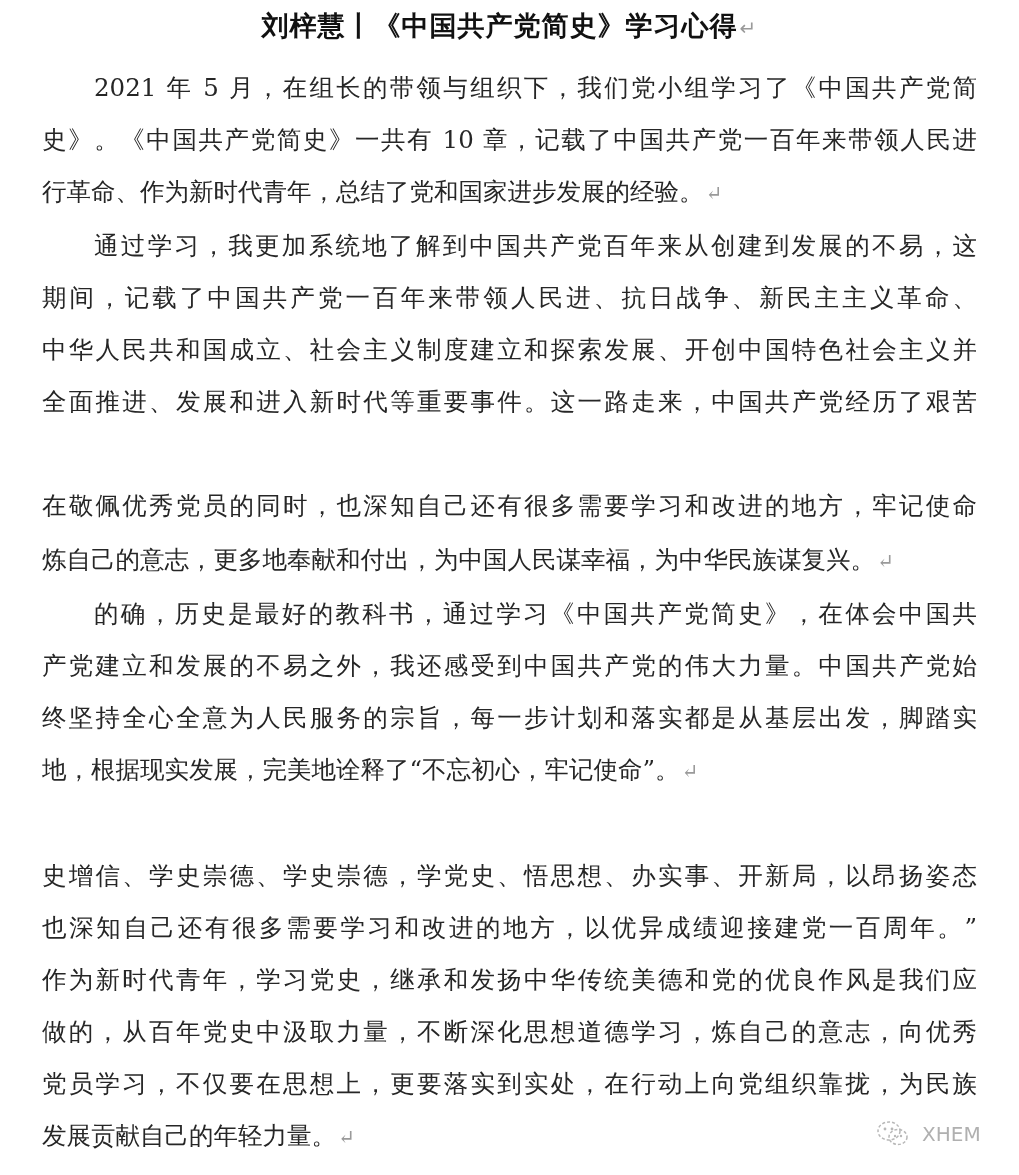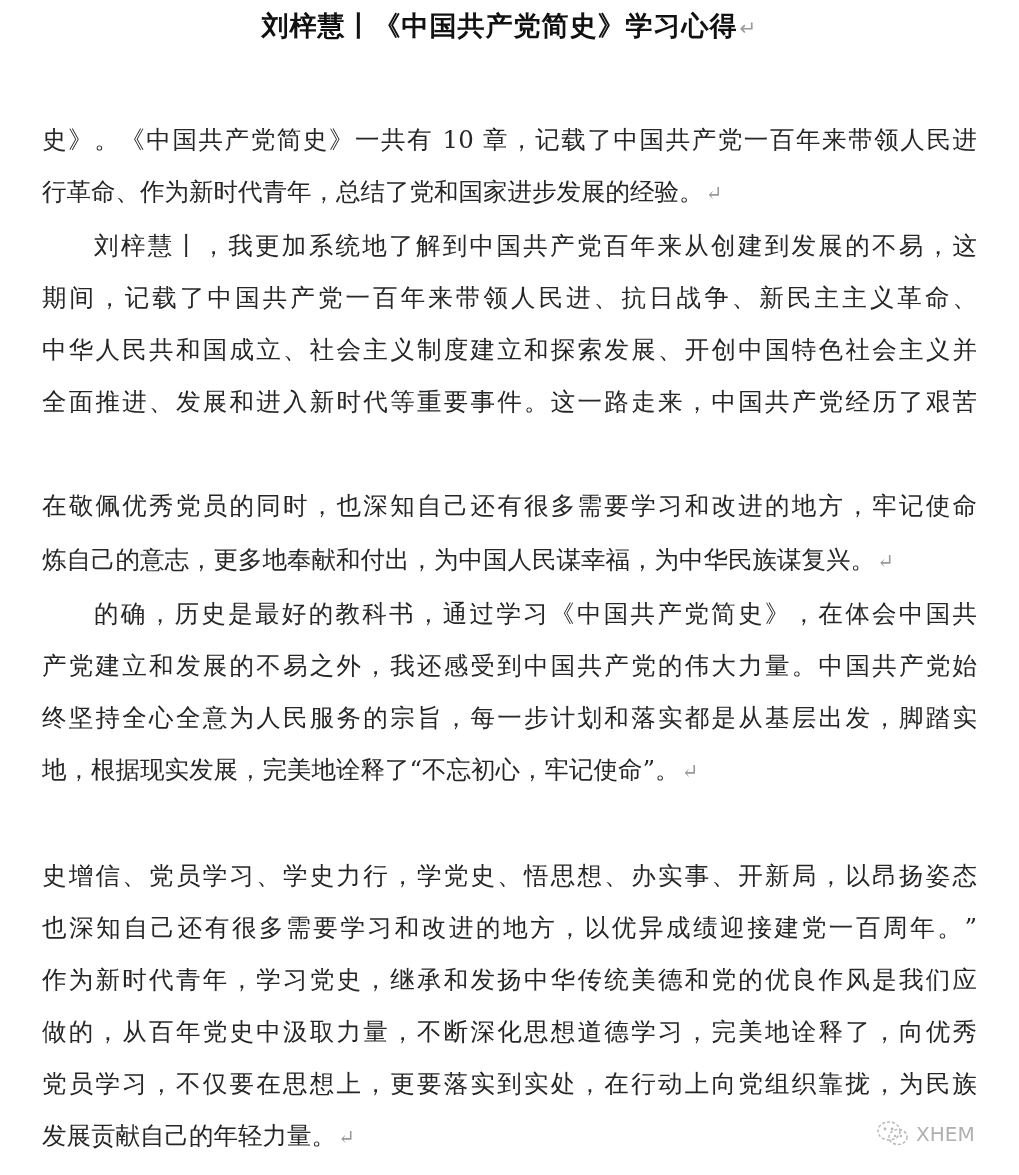--- a/index.html
+++ b/index.html
@@ -61,54 +61,55 @@
     .line.last {
       text-align-last: left;
     }
     .watermark {
       position: absolute;
       left: 876px;
       top: 1118px;
       height: 32px;
       display: flex;
       align-items: center;
-      gap: 6px;
+      gap: 12px;
       color: #b0b0b0;
       font-family: "DejaVu Sans", "Liberation Sans", sans-serif;
       font-size: 20px;
     }
     .watermark svg {
       display: block;
     }
   </style>
 </head>
 <body>
 
 <div class="page">
   <div class="title"><span>刘梓慧丨《中国共产党简史》学习心得</span><span class="para-mark">↵</span></div>
 
+  <div class="line first" style="top:68px">2021 年 5 月，在组长的带领与组织下，我们党小组学习了《中国共产党简</div>
   <div class="line" style="top:120px">史》。《中国共产党简史》一共有 10 章，记载了中国共产党一百年来带领人民进</div>
   <div class="line last" style="top:172px"><span>行革命、作为新时代青年，总结了党和国家进步发展的经验。</span><span class="para-mark">↵</span></div>
 
-  <div class="line first" style="top:226px">刘梓慧丨，我更加系统地了解到中国共产党百年来从创建到发展的不易，这</div>
+  <div class="line first" style="top:226px">通过学习，我更加系统地了解到中国共产党百年来从创建到发展的不易，这</div>
   <div class="line" style="top:278px">期间，记载了中国共产党一百年来带领人民进、抗日战争、新民主主义革命、</div>
   <div class="line" style="top:330px">中华人民共和国成立、社会主义制度建立和探索发展、开创中国特色社会主义并</div>
   <div class="line" style="top:382px">全面推进、发展和进入新时代等重要事件。这一路走来，中国共产党经历了艰苦</div>
   <div class="line" style="top:486px">在敬佩优秀党员的同时，也深知自己还有很多需要学习和改进的地方，牢记使命</div>
   <div class="line last" style="top:540px"><span>炼自己的意志，更多地奉献和付出，为中国人民谋幸福，为中华民族谋复兴。</span><span class="para-mark">↵</span></div>
 
   <div class="line first" style="top:594px">的确，历史是最好的教科书，通过学习《中国共产党简史》，在体会中国共</div>
   <div class="line" style="top:646px">产党建立和发展的不易之外，我还感受到中国共产党的伟大力量。中国共产党始</div>
   <div class="line" style="top:698px">终坚持全心全意为人民服务的宗旨，每一步计划和落实都是从基层出发，脚踏实</div>
   <div class="line last" style="top:750px"><span>地，根据现实发展，完美地诠释了“不忘初心，牢记使命”。</span><span class="para-mark">↵</span></div>
 
-  <div class="line" style="top:856px">史增信、党员学习、学史力行，学党史、悟思想、办实事、开新局，以昂扬姿态</div>
+  <div class="line" style="top:856px">史增信、学史崇德、学史崇德，学党史、悟思想、办实事、开新局，以昂扬姿态</div>
   <div class="line" style="top:908px">也深知自己还有很多需要学习和改进的地方，以优异成绩迎接建党一百周年。”</div>
   <div class="line" style="top:960px">作为新时代青年，学习党史，继承和发扬中华传统美德和党的优良作风是我们应</div>
-  <div class="line" style="top:1012px">做的，从百年党史中汲取力量，不断深化思想道德学习，完美地诠释了，向优秀</div>
+  <div class="line" style="top:1012px">做的，从百年党史中汲取力量，不断深化思想道德学习，炼自己的意志，向优秀</div>
   <div class="line" style="top:1064px">党员学习，不仅要在思想上，更要落实到实处，在行动上向党组织靠拢，为民族</div>
   <div class="line last" style="top:1116px"><span>发展贡献自己的年轻力量。</span><span class="para-mark">↵</span></div>
 
   <div class="watermark">
     <span>
       <svg width="34" height="28" viewBox="0 0 34 28">
         <ellipse cx="13" cy="11" rx="11" ry="9" fill="none" stroke="#b8b8b8" stroke-width="1.5" stroke-dasharray="3 2"></ellipse>
         <ellipse cx="22" cy="17" rx="9" ry="7.5" fill="none" stroke="#b8b8b8" stroke-width="1.5" stroke-dasharray="3 2"></ellipse>
         <circle cx="9" cy="9" r="1.4" fill="#b8b8b8"></circle>
         <circle cx="16" cy="9" r="1.4" fill="#b8b8b8"></circle>

